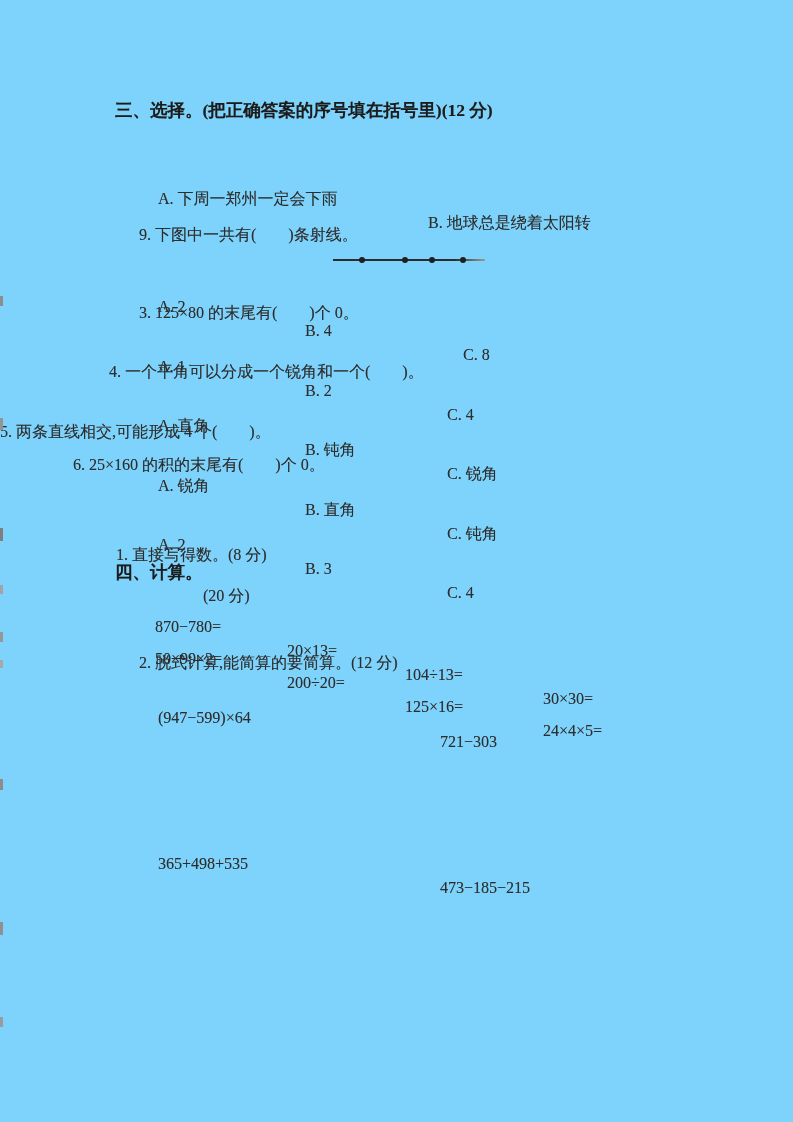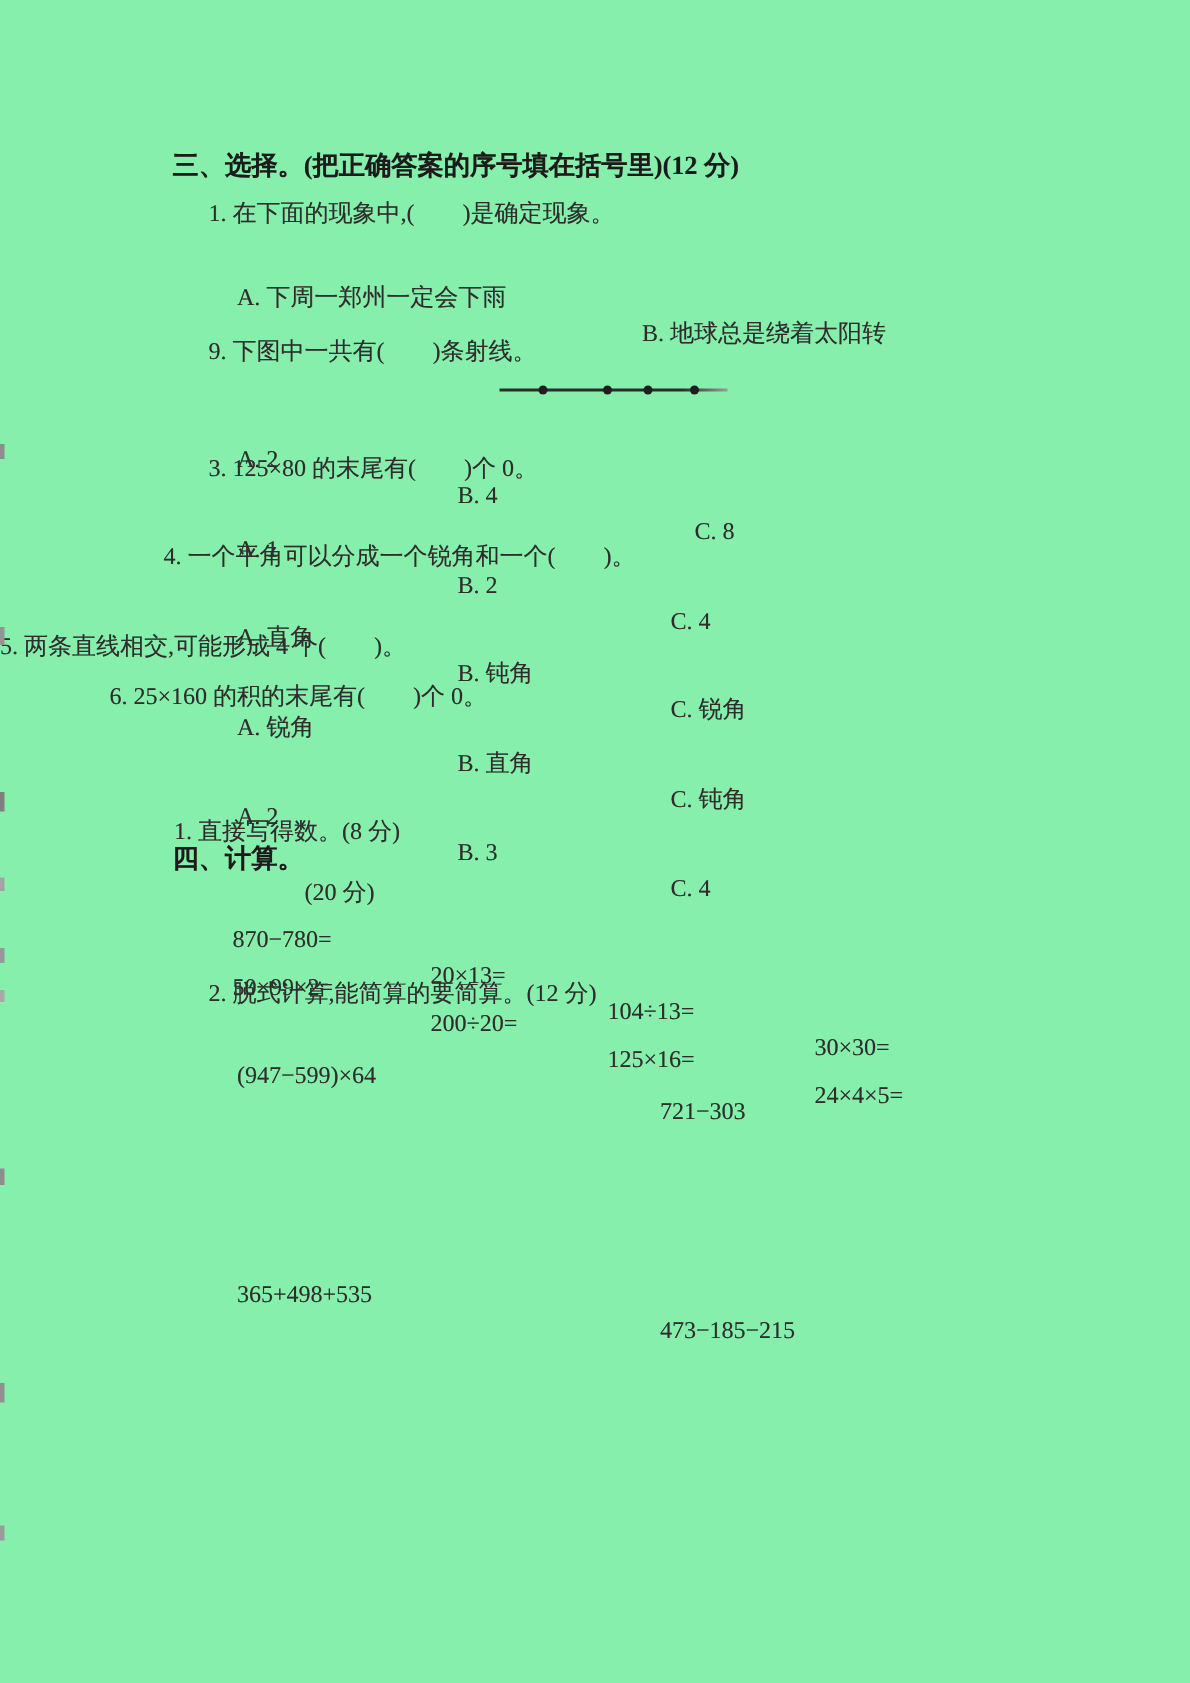--- a/index.html
+++ b/index.html
@@ -1,21 +1,21 @@
 <!DOCTYPE html>
 <html><head>
 <meta charset="utf-8">
 <style>
   * { box-sizing: border-box; }
   html, body { margin: 0; padding: 0; background: #ffffff; }
   .paper {
     position: relative;
     width: 793px;
     height: 1122px;
-    background: #86efac;
+    background: #7dd3fc;
     overflow: hidden;
     font-family: "Liberation Serif", "DejaVu Serif", serif;
     color: #2d2d2d;
     text-shadow: 0.2px 0.2px 0.4px rgba(70,70,70,0.45);
   }
   .row {
     position: absolute;
     left: 0;
     width: 100%;
     font-size: 16px;
@@ -49,21 +49,20 @@
     width: 3px;
   }
 </style>
 </head>
 <body>
 
 <div class="paper">
 
   <div class="row h" style="top:98px; padding-left:115px">三、选择。(把正确答案的序号填在括号里)(12 分)</div>
 
-  <div class="row" style="top:131px; padding-left:139px">1. 在下面的现象中,(　　)是确定现象。</div>
   <div class="row" style="top:163px">
     <span class="abs" style="left:158px">A. 下周一郑州一定会下雨</span>
     <span class="abs" style="left:428px">B. 地球总是绕着太阳转</span>
   </div>
 
   <div class="row" style="top:223px; padding-left:139px">9. 下图中一共有(　　)条射线。</div>
   <div class="ray-wrap" style="left:333px; top:257px; width:152px; height:6px">
     <div class="ray-line"></div>
     <div class="ray-dot" style="left:29px"></div>
     <div class="ray-dot" style="left:72px"></div>

